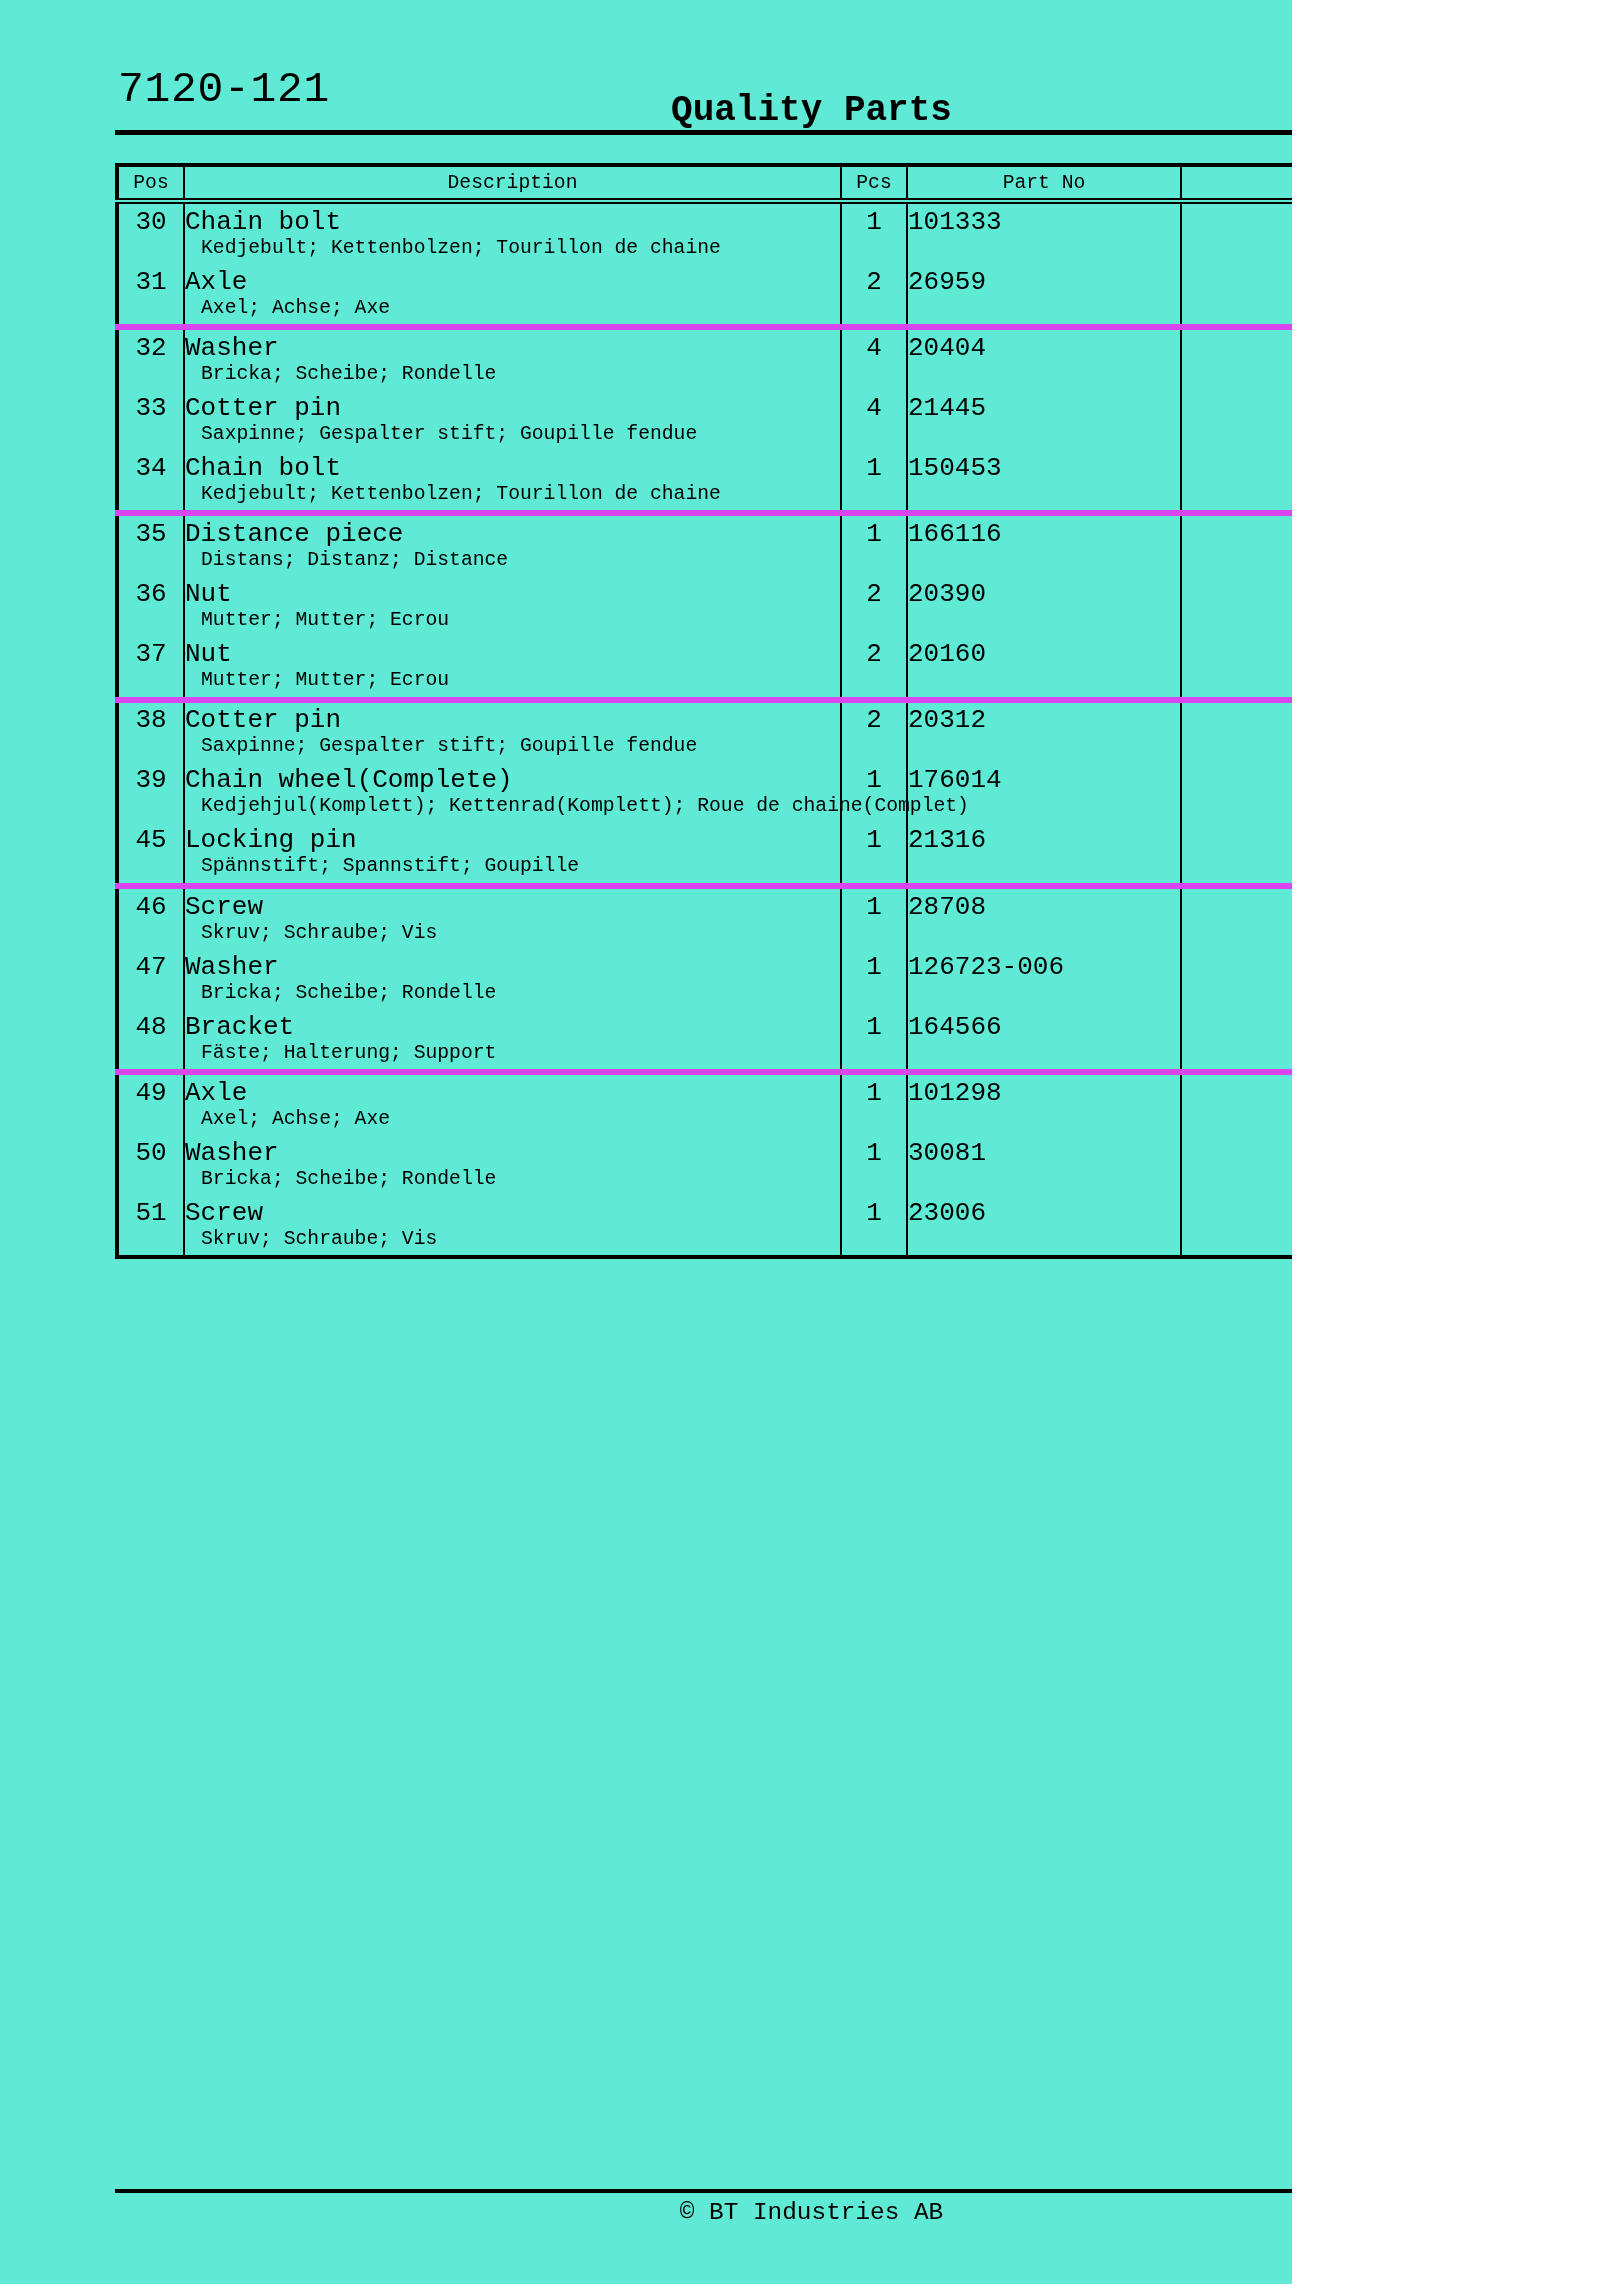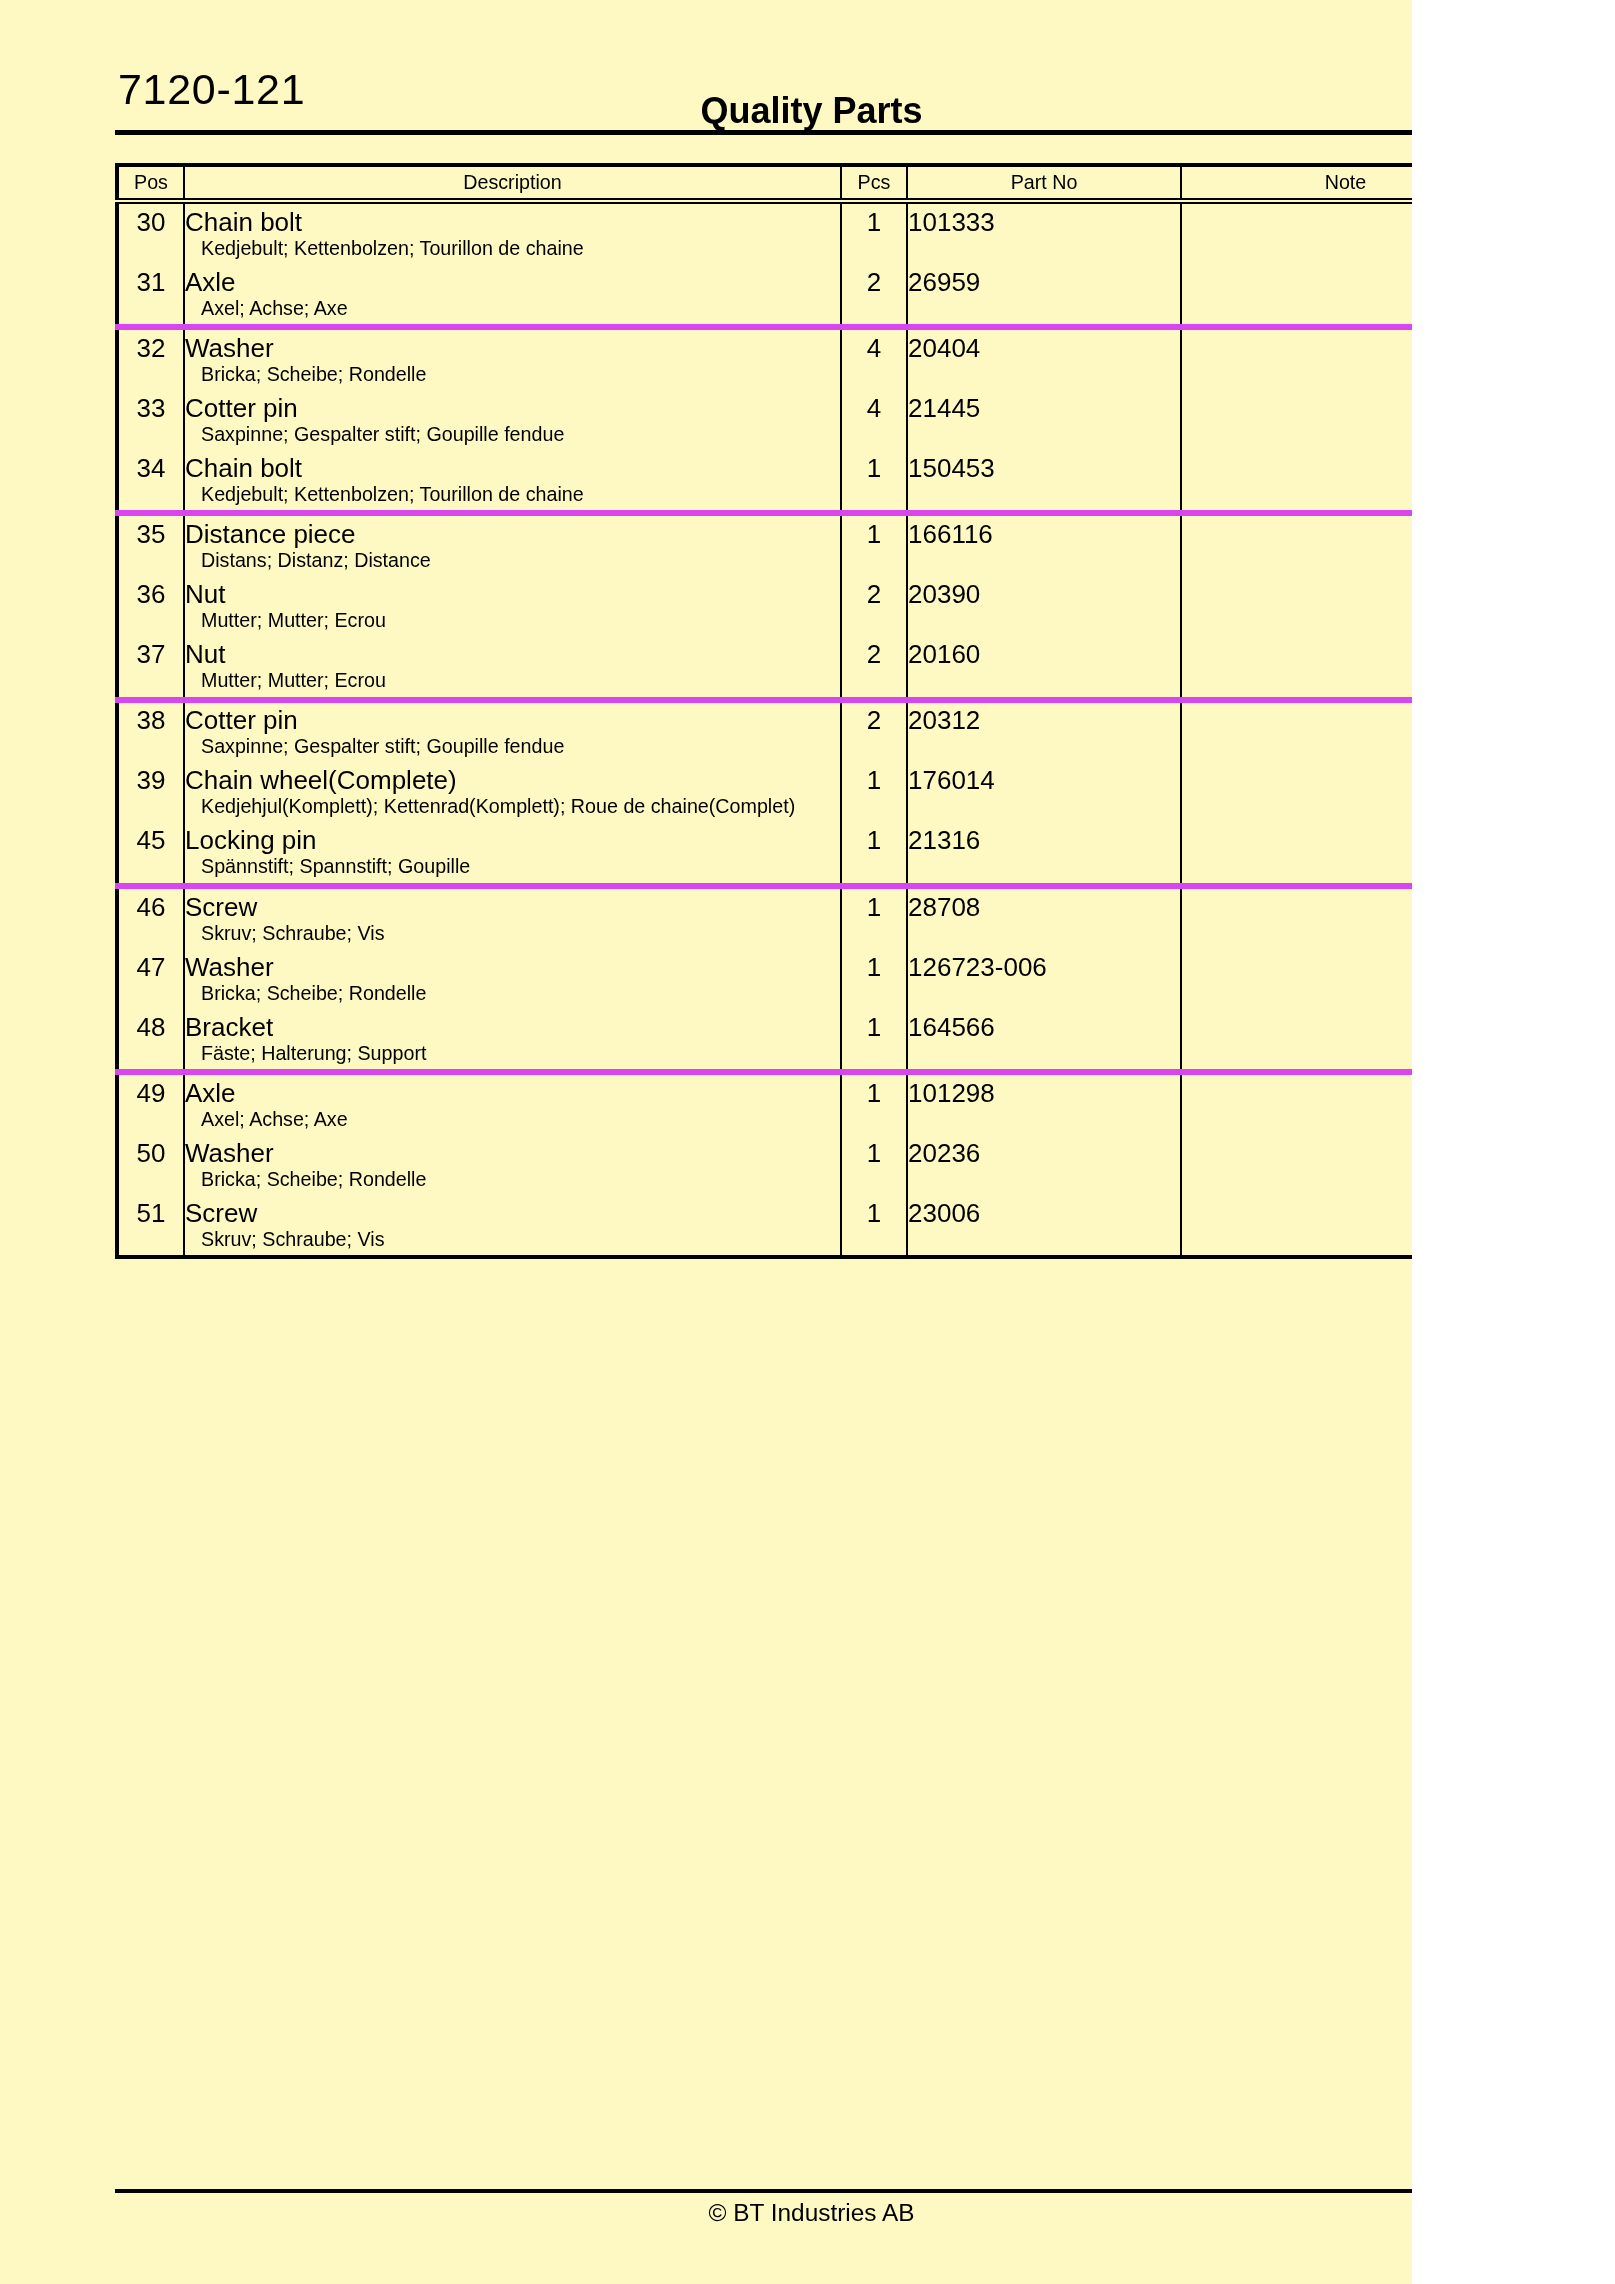--- a/index.html
+++ b/index.html
@@ -2,25 +2,25 @@
 <html style="font-size:11px"><head>
 <meta charset="utf-8">
 <style>
   html, body {
     margin: 0;
     padding: 0;
     background: #ffffff;
   }
   .page {
     position: relative;
-    width: 1412px;
+    width: 1292px;
     height: 2284px;
-    background: #fef9c3;
+    background: #5eead4;
     color: #000000;
-    font-family: Liberation Sans, sans-serif;
+    font-family: Liberation Mono, monospace;
     overflow: hidden;
   }
   .doc-number {
     position: absolute;
     left: 118px;
     top: 68px;
     font-size: 43px;
     font-weight: normal;
     letter-spacing: 0.7px;
     line-height: 43px;
@@ -303,21 +303,21 @@
         <td class="partno-cell col-line">101298</td>
         <td class="note-cell"></td>
       </tr>
       <tr>
         <td class="pos-cell col-line">50</td>
         <td class="desc-cell col-line">
           <div class="desc-main">Washer</div>
           <div class="desc-sub">Bricka; Scheibe; Rondelle</div>
         </td>
         <td class="pcs-cell col-line">1</td>
-        <td class="partno-cell col-line">20236</td>
+        <td class="partno-cell col-line">30081</td>
         <td class="note-cell"></td>
       </tr>
       <tr>
         <td class="pos-cell col-line">51</td>
         <td class="desc-cell col-line">
           <div class="desc-main">Screw</div>
           <div class="desc-sub">Skruv; Schraube; Vis</div>
         </td>
         <td class="pcs-cell col-line">1</td>
         <td class="partno-cell col-line">23006</td>

